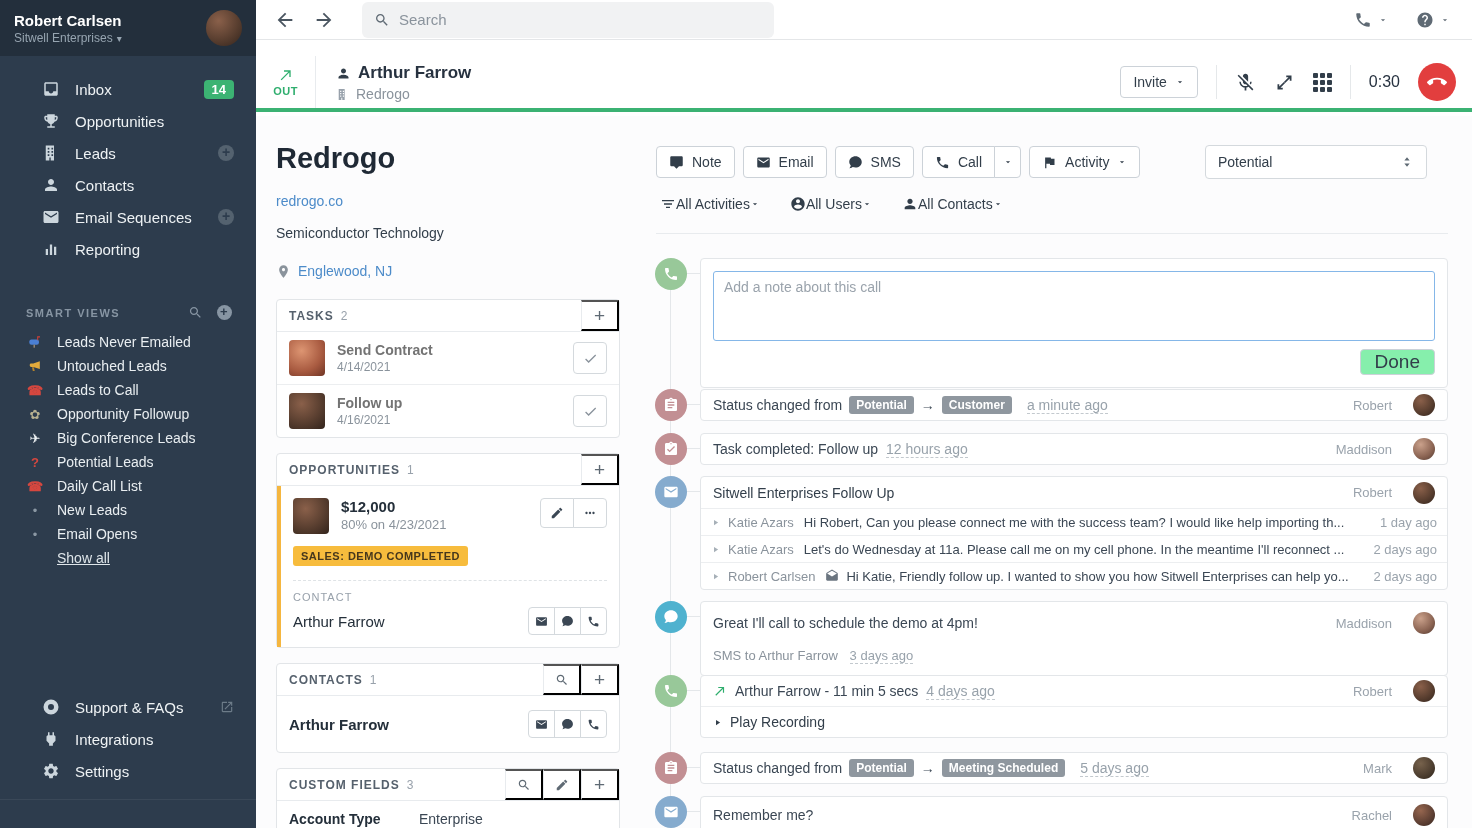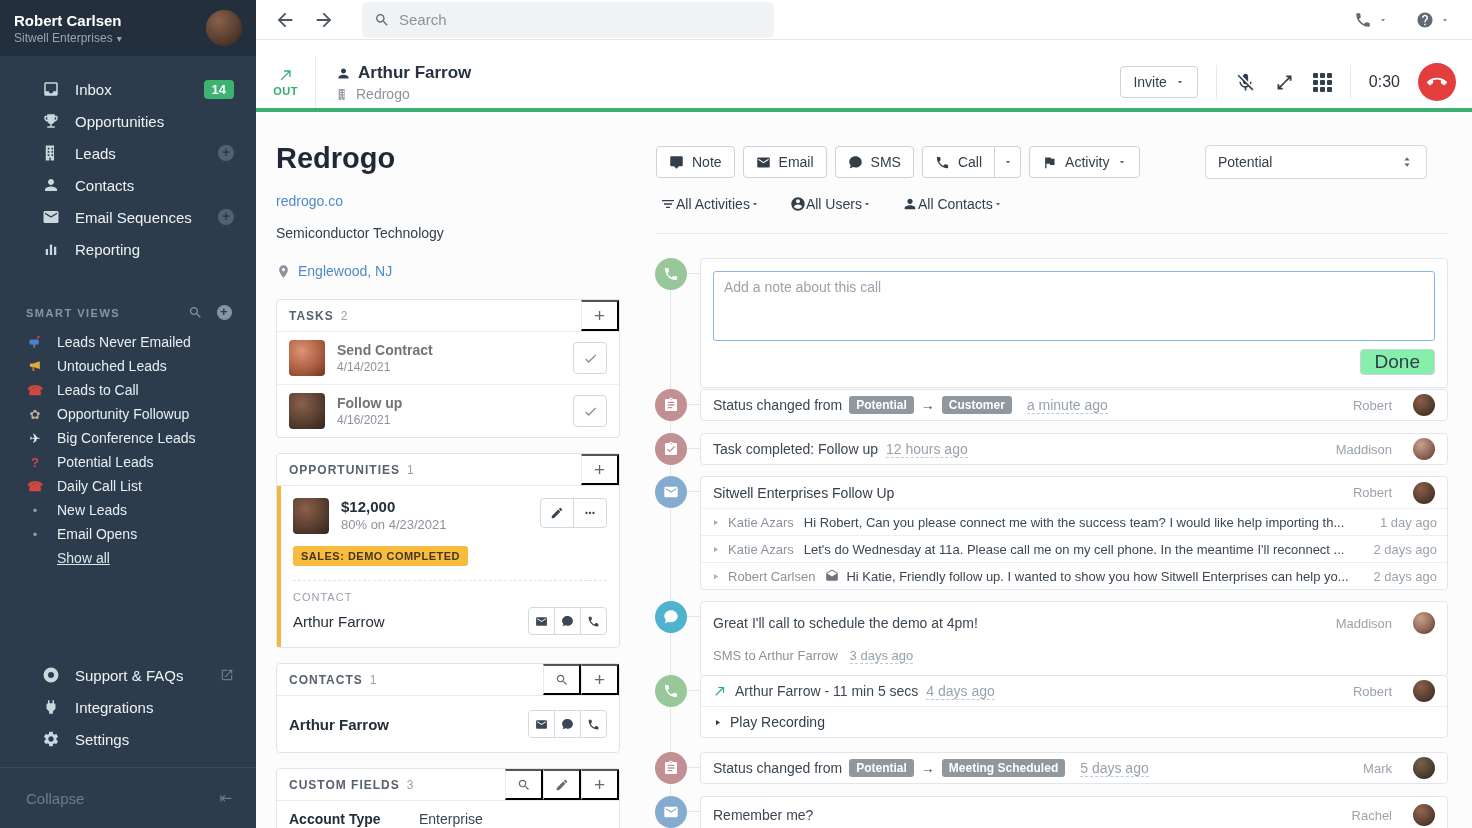--- a/index.html
+++ b/index.html
@@ -327,24 +327,20 @@
         </svg>
       <span>Integrations</span>
     </div>
     <div class="nav-item">
       <svg class="nic i" viewBox="0 0 24 24">
           <path d="M19.14 12.94c.04-.3.06-.61.06-.94 0-.32-.02-.64-.07-.94l2.03-1.58c.18-.14.23-.41.12-.61l-1.92-3.32c-.12-.22-.37-.29-.59-.22l-2.39.96c-.5-.38-1.03-.7-1.62-.94l-.36-2.54c-.04-.24-.24-.41-.48-.41h-3.84c-.24 0-.43.17-.47.41l-.36 2.54c-.59.24-1.13.57-1.62.94l-2.39-.96c-.22-.08-.47 0-.59.22L2.74 8.87c-.12.21-.08.47.12.61l2.03 1.58c-.05.3-.09.63-.09.94s.02.64.07.94l-2.03 1.58c-.18.14-.23.41-.12.61l1.92 3.32c.12.22.37.29.59.22l2.39-.96c.5.38 1.03.7 1.62.94l.36 2.54c.05.24.24.41.48.41h3.84c.24 0 .44-.17.47-.41l.36-2.54c.59-.24 1.13-.56 1.62-.94l2.39.96c.22.08.47 0 .59-.22l1.92-3.32c.12-.22.07-.47-.12-.61l-2.01-1.58zM12 15.6c-1.98 0-3.6-1.62-3.6-3.6s1.62-3.6 3.6-3.6 3.6 1.62 3.6 3.6-1.62 3.6-3.6 3.6z"></path>
         </svg>
       <span>Settings</span>
     </div>
     <div class="divider-dark"></div>
-    <div class="collapse-row">
-      <span>Collapse</span>
-      <span class="cx">⇤</span>
-    </div>
   </div>
 </aside>
 
 <header class="topbar">
   <svg class="navarrow i" viewBox="0 0 24 24">
       <path d="M20 11H7.83l5.59-5.59L12 4l-8 8 8 8 1.41-1.41L7.83 13H20v-2z"></path>
     </svg>
   <svg class="navarrow i" viewBox="0 0 24 24">
       <path d="M4 11h12.17l-5.58-5.59L12 4l8 8-8 8-1.41-1.41L16.17 13H4v-2z"></path>
     </svg>

